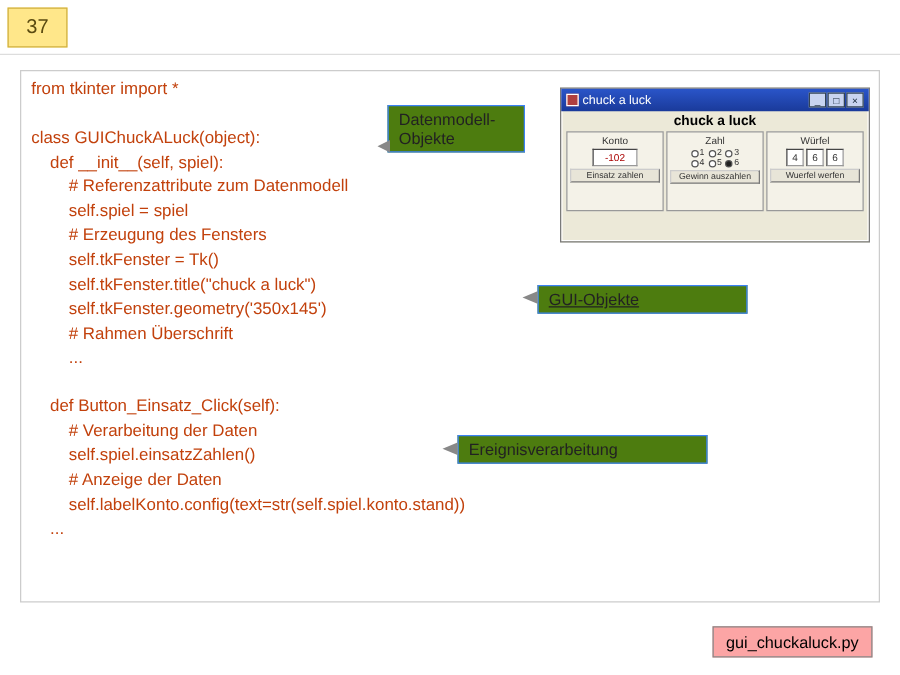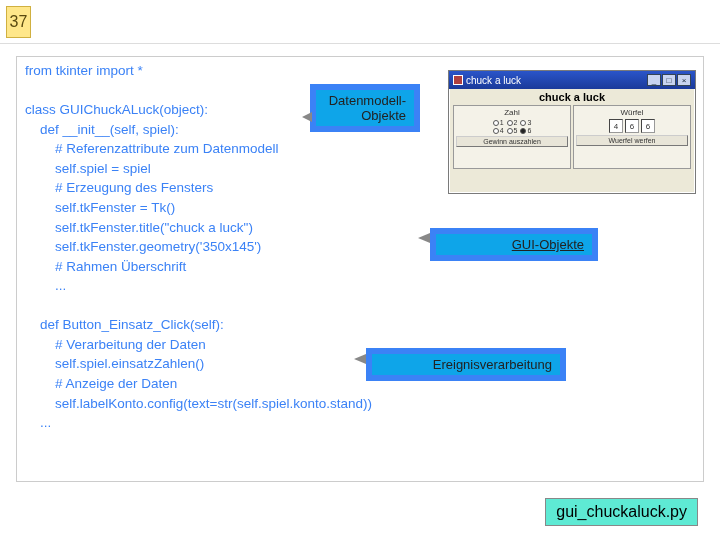--- a/index.html
+++ b/index.html
@@ -12,21 +12,21 @@
     position: relative;
     overflow: hidden;
   }
   .header {
     display: flex;
     align-items: center;
     height: 44px;
     border-bottom: 1px solid #ddd;
   }
   .slide-num {
-    width: 25px;
+    width: 48px;
     height: 32px;
     background: #ffe78a;
     border: 1px solid #d0b040;
     color: #5a4a10;
     font-size: 16px;
     display: flex;
     align-items: center;
     justify-content: center;
     margin-left: 6px;
   }
@@ -41,32 +41,32 @@
     position: absolute;
     left: 16px;
     top: 56px;
     right: 16px;
     bottom: 58px;
     border: 1px solid #ccc;
     padding: 4px 8px;
     font-family: "Trebuchet MS", Verdana, sans-serif;
     font-size: 13.5px;
     line-height: 1.45;
-    color: #3b82f6;
+    color: #c2410c;
     white-space: pre;
     overflow: hidden;
   }
   .callout {
     position: absolute;
-    background: #0ea5e9;
-    border: 6px solid #3b82f6;
+    background: #4d7c0f;
+    border: 1px solid #3b82f6;
     padding: 3px 8px;
     font-size: 13px;
     color: #222;
-    text-align: right;
+    text-align: left;
   }
   .callout-tail {
     position: absolute;
     width: 0; height: 0;
     border-style: solid;
   }
   .gui-window {
     position: absolute;
     right: 24px;
     top: 70px;
@@ -167,24 +167,24 @@
     border: 1px outset #ccc;
     font-size: 7px;
     padding: 1px 2px;
     width: 100%;
     text-align: center;
   }
   .filename {
     position: absolute;
     right: 22px;
     bottom: 14px;
-    background: #5eead4;
+    background: #fca5a5;
     border: 1px solid #888;
     padding: 4px 10px;
-    font-size: 16px;
+    font-size: 13px;
     font-family: "Trebuchet MS", Verdana, sans-serif;
   }
 </style>
 </head>
 <body>
 
 <div class="header">
   <div class="slide-num">37</div>
 </div>
 
@@ -227,20 +227,25 @@
     <div class="gui-winbtns">
       <div class="gui-winbtn">_</div>
       <div class="gui-winbtn">□</div>
       <div class="gui-winbtn">×</div>
     </div>
   </div>
   <div class="gui-body">
     <div class="gui-apptitle">chuck a luck</div>
     <div class="gui-cols">
       <div class="gui-panel">
+        <div class="gui-panel-title">Konto</div>
+        <div class="gui-field">-102</div>
+        <div class="gui-btn">Einsatz zahlen</div>
+      </div>
+      <div class="gui-panel">
         <div class="gui-panel-title">Zahl</div>
         <div class="gui-radiogrid">
           <div class="gui-radio">
               <div class="dot"></div>
               <span>1</span>
             </div>
           <div class="gui-radio">
               <div class="dot"></div>
               <span>2</span>
             </div>

